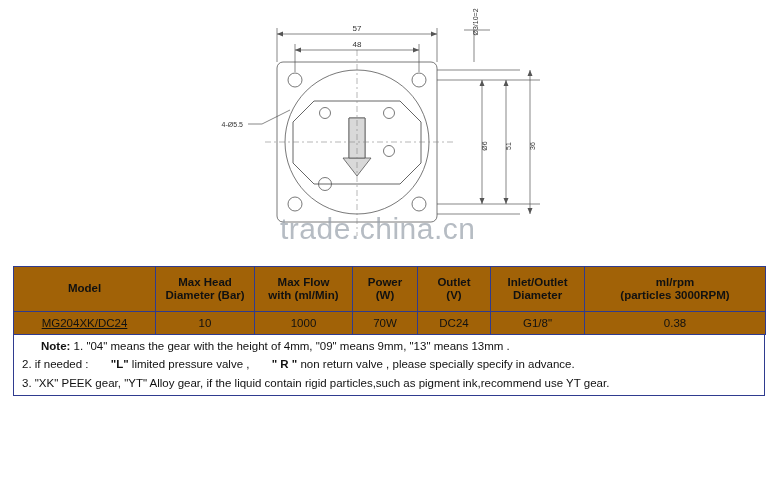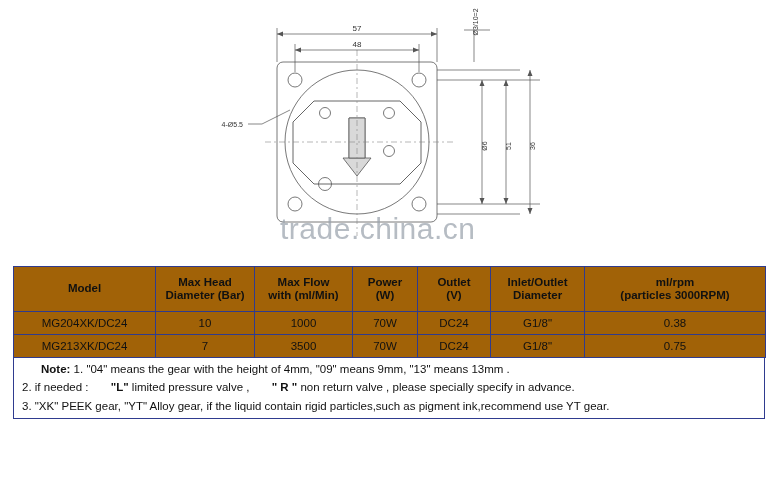--- a/index.html
+++ b/index.html
@@ -69,21 +69,21 @@
     font-size: 11.5px;
   }
   .col-model   { width: 142px; }
   .col-head    { width: 99px; }
   .col-flow    { width: 98px; }
   .col-power   { width: 65px; }
   .col-voltage { width: 73px; }
   .col-diam    { width: 94px; }
   .col-mlrpm   { width: 181px; }
 
-  td.model-cell { font-size: 11.5px; }
+  td.model-cell { font-size: 11.5px; text-decoration: underline; }
 
   
   .notes {
     border: 1px solid #2f3b8f;
     border-top: none;
     width: 752px;
     box-sizing: border-box;
     padding: 2px 0 3px 0;
     background: #ffffff;
   }
@@ -246,29 +246,20 @@
     <tbody>
       <tr>
         <td class="model-cell">MG204XK/DC24</td>
         <td>10</td>
         <td>1000</td>
         <td>70W</td>
         <td>DC24</td>
         <td>G1/8"</td>
         <td>0.38</td>
       </tr>
-      <tr>
-        <td class="model-cell">MG213XK/DC24</td>
-        <td>7</td>
-        <td>3500</td>
-        <td>70W</td>
-        <td>DC24</td>
-        <td>G1/8"</td>
-        <td>0.75</td>
-      </tr>
     </tbody>
   </table>
 
   <div class="notes">
     <div class="note-line">
       <b class="note-lead">Note:</b>
       <span>1. "04" means the gear with the height of 4mm, "09" means 9mm, "13" means 13mm .</span>
     </div>
     <div class="note-line">
       <span>2. if needed : </span><b>"L"</b><span> limited pressure valve ,  </span><b>" R "</b><span> non return valve , please specially specify in advance.</span>

